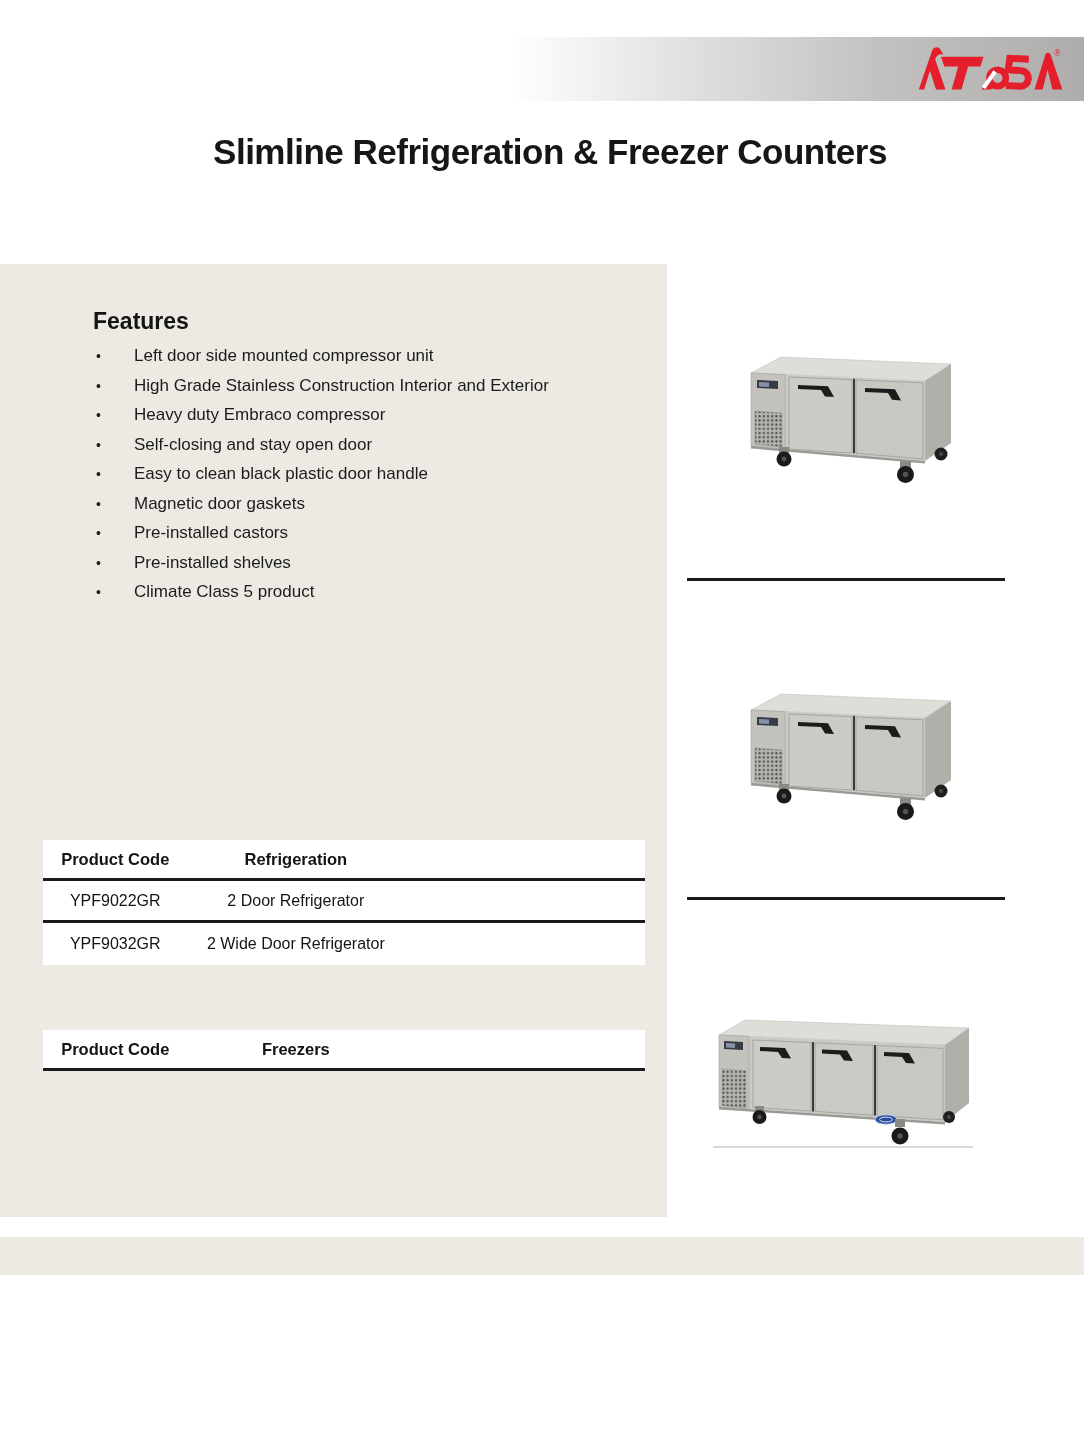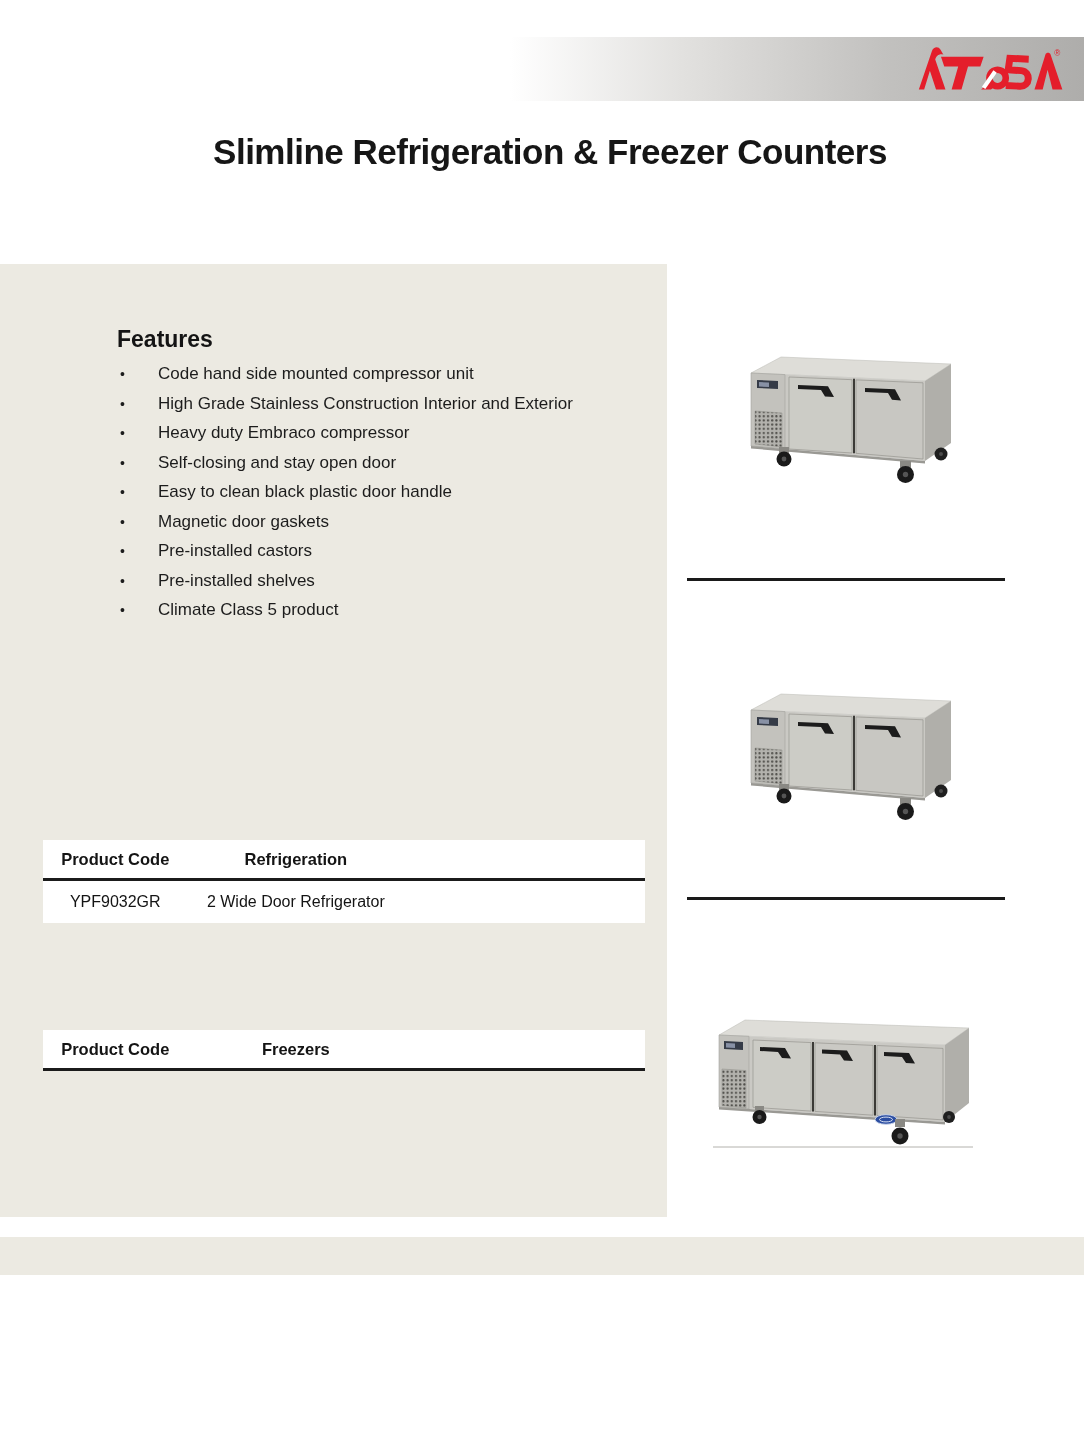--- a/index.html
+++ b/index.html
@@ -21,21 +21,21 @@
     margin:8px; text-align:center;
     font-size:35px; font-weight:bold; letter-spacing:-0.5px; color:#161616;
   }
 
   
   .panel {
     position:absolute; left:0; top:264px; width:667px; height:953px;
     background:#eceae2;
   }
 
-  .features { position:absolute; left:93px; top:62px; width:540px;margin-left:24px; }
+  .features { position:absolute; left:93px; top:44px; width:540px; }
   .features h2 { margin:0; font-size:23px; font-weight:bold; color:#141414; }
   .features ul { list-style:none; margin:11px 0 0 0; padding:0; }
   .features li {
     display:flex; font-size:17px; line-height:20px; margin-bottom:9.5px; color:#1c1c1c;
   }
   .features .bullet { flex:none; width:38px; padding-left:3px; font-size:14px; }
 
   
   .ptable { position:absolute; left:43px; width:602px; background:#ffffff; }
   .ptable-refrigeration { top:576px; }  
@@ -152,21 +152,21 @@
   <h1 class="page-title">Slimline Refrigeration &amp; Freezer Counters</h1>
 
   <div class="panel">
 
     <div class="features">
       <h2>Features</h2>
       <ul>
 
           <li>
             <span class="bullet">•</span>
-            <span>Code hand side mounted compressor unit</span>
+            <span>Left door side mounted compressor unit</span>
           </li>
 
           <li>
             <span class="bullet">•</span>
             <span>High Grade Stainless Construction Interior and Exterior</span>
           </li>
 
           <li>
             <span class="bullet">•</span>
             <span>Heavy duty Embraco compressor</span>
@@ -205,20 +205,25 @@
     </div>
 
     <div class="ptable ptable-refrigeration">
       <div class="trow thead">
         <div class="tc c1">Product Code</div>
         <div class="tc c2">Refrigeration</div>
         <div class="tc c3"></div>
       </div>
       <div class="tbody">
 
+          <div class="trow">
+            <div class="tc c1">YPF9022GR</div>
+            <div class="tc c2">2 Door Refrigerator</div>
+            <div class="tc c3"></div>
+          </div>
 
           <div class="trow">
             <div class="tc c1">YPF9032GR</div>
             <div class="tc c2">2 Wide Door Refrigerator</div>
             <div class="tc c3"></div>
           </div>
 
         </div>
     </div>
 

